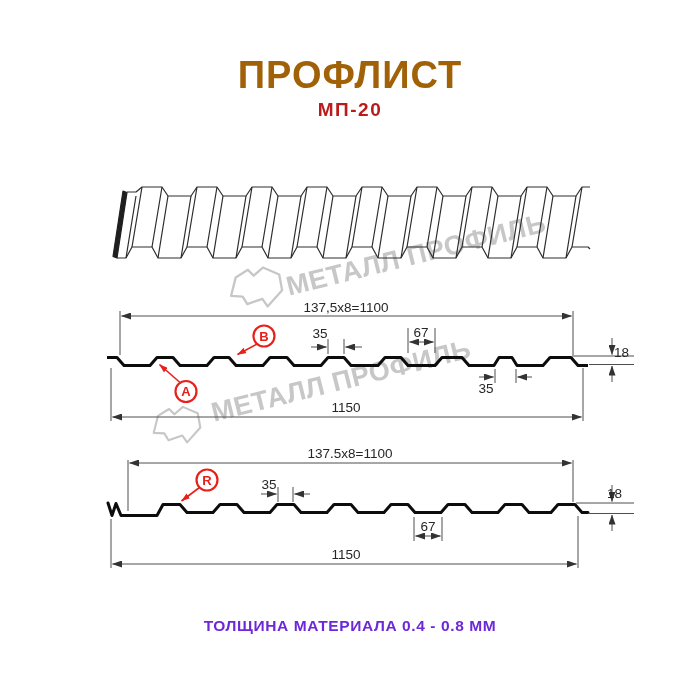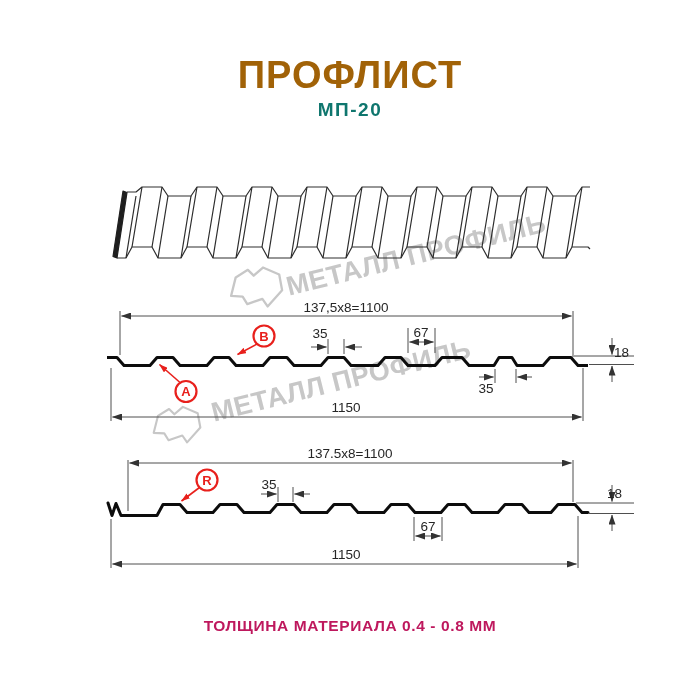--- a/index.html
+++ b/index.html
@@ -1,23 +1,23 @@
 <!DOCTYPE html>
 <html><head>
 <meta charset="utf-8">
 <style>
   html,body{margin:0;padding:0;background:#ffffff;}
   #stage{position:relative;width:700px;height:700px;background:#ffffff;overflow:hidden;
          font-family:"Liberation Sans",sans-serif;}
   .title{position:absolute;left:0;top:54px;width:700px;text-align:center;
          font-size:38px;font-weight:800;letter-spacing:1px;color:#a16207;}
   .subtitle{position:absolute;left:0;top:99px;width:700px;text-align:center;
-         font-size:19px;font-weight:700;letter-spacing:1.5px;color:#0f766e;}
+         font-size:19px;font-weight:700;letter-spacing:1.5px;color:#b91c1c;}
   .footer-note{position:absolute;left:0;top:617px;width:700px;text-align:center;
-         font-size:15.5px;font-weight:700;letter-spacing:0.6px;color:#be185d;}
+         font-size:15.5px;font-weight:700;letter-spacing:0.6px;color:#6d28d9;}
   .wm-text{position:absolute;font-weight:700;font-size:27px;color:#c7c7c7;
          transform:rotate(-14deg);transform-origin:0 50%;white-space:nowrap;
          letter-spacing:0.5px;z-index:1;}
   .wm-logo{position:absolute;z-index:1;}
   #drawing{position:absolute;left:0;top:0;z-index:2;}
   .dim-text{font-size:13.5px;fill:#262626;font-family:"Liberation Sans",sans-serif;}
   .red-text{font-size:13px;font-weight:700;fill:#e8201c;font-family:"Liberation Sans",sans-serif;}
 </style>
 </head>
 <body>

